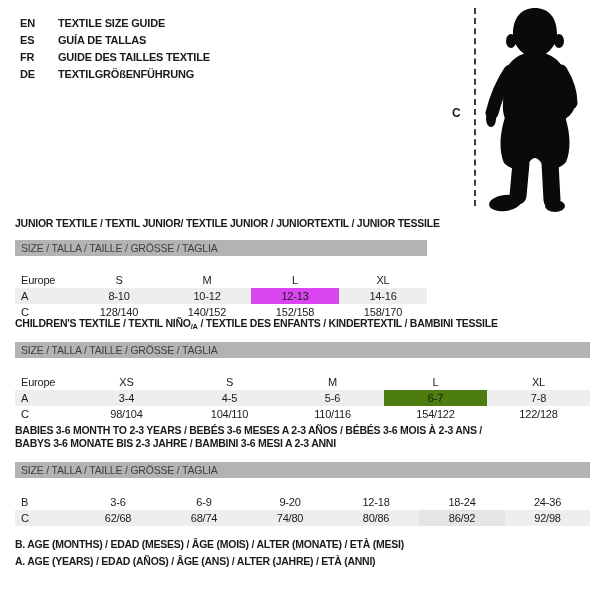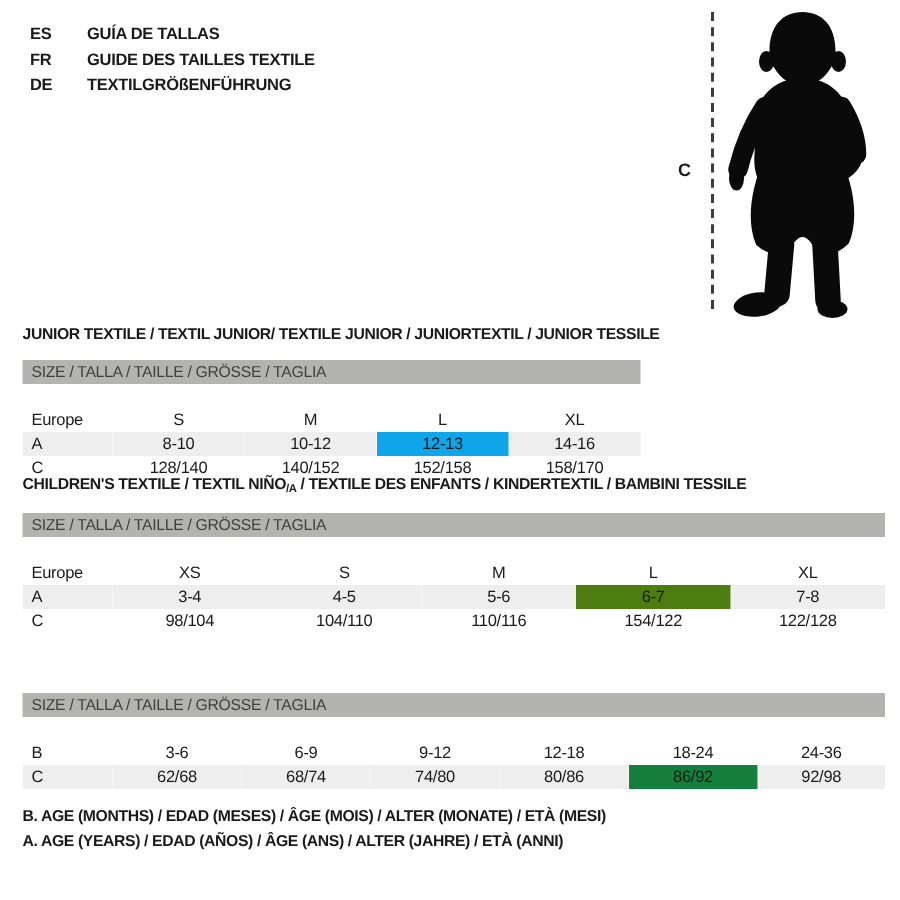--- a/index.html
+++ b/index.html
@@ -41,20 +41,23 @@
   .footnotes { position:absolute; left:15px; top:536px; }
   .footnote { height:16.5px; line-height:16.5px; font-size:10.5px; font-weight:700; letter-spacing:-0.25px; white-space:nowrap; }
 </style>
 </head>
 <body>
 
 <div class="canvas">
 
   <div class="lang-block">
     <div class="lang-row">
+      <span class="lang-code">EN</span><span>TEXTILE SIZE GUIDE</span>
+    </div>
+    <div class="lang-row">
       <span class="lang-code">ES</span><span>GUÍA DE TALLAS</span>
     </div>
     <div class="lang-row">
       <span class="lang-code">FR</span><span>GUIDE DES TAILLES TEXTILE</span>
     </div>
     <div class="lang-row">
       <span class="lang-code">DE</span><span>TEXTILGRÖßENFÜHRUNG</span>
     </div>
   </div>
 
@@ -99,21 +102,21 @@
           <td class="lab">Europe</td>
           <td>S</td>
           <td>M</td>
           <td>L</td>
           <td>XL</td>
         </tr>
         <tr class="stripe">
           <td class="lab" style="background: rgb(238, 238, 238);">A</td>
           <td style="background: rgb(238, 238, 238);">8-10</td>
           <td style="background: rgb(238, 238, 238);">10-12</td>
-          <td style="background: #0ea5e9;">12-13</td>
+          <td style="background: #d946ef;">12-13</td>
           <td style="background: rgb(238, 238, 238);">14-16</td>
         </tr>
         <tr>
           <td class="lab">C</td>
           <td>128/140</td>
           <td>140/152</td>
           <td>152/158</td>
           <td>158/170</td>
         </tr>
       </tbody>
@@ -156,49 +159,53 @@
           <td>98/104</td>
           <td>104/110</td>
           <td>110/116</td>
           <td>154/122</td>
           <td>122/128</td>
         </tr>
       </tbody>
     </table>
   </div>
 
+  <div class="sec-title" style="top:424px;">
+    <div class="title-line">BABIES 3-6 MONTH TO 2-3 YEARS / BEBÉS 3-6 MESES A 2-3 AÑOS / BÉBÉS 3-6 MOIS À 2-3 ANS /</div>
+    <div class="title-line">BABYS 3-6 MONATE BIS 2-3 JAHRE / BAMBINI 3-6 MESI A 2-3 ANNI</div>
+  </div>
   <div class="tblwrap" style="top:462px; width:575px;">
     <div class="size-bar" style="background: rgb(179, 179, 177);">SIZE / TALLA / TAILLE / GRÖSSE / TAGLIA</div>
     <table style="width:575px;">
       <colgroup>
           <col style="width:60px">
           <col style="width:86px">
           <col style="width:86px">
           <col style="width:86px">
           <col style="width:86px">
           <col style="width:86px">
           <col style="width:85px">
         </colgroup>
       <tbody>
         <tr>
           <td class="lab">B</td>
           <td>3-6</td>
           <td>6-9</td>
-          <td>9-12</td>
+          <td>9-20</td>
           <td>12-18</td>
           <td>18-24</td>
           <td>24-36</td>
         </tr>
         <tr class="stripe">
           <td class="lab" style="background: rgb(238, 238, 238);">C</td>
           <td style="background: rgb(238, 238, 238);">62/68</td>
           <td style="background: rgb(238, 238, 238);">68/74</td>
           <td style="background: rgb(238, 238, 238);">74/80</td>
           <td style="background: rgb(238, 238, 238);">80/86</td>
-          <td style="background: #15803d;">86/92</td>
+          <td style="background: #e5e5e5;">86/92</td>
           <td style="background: rgb(238, 238, 238);">92/98</td>
         </tr>
       </tbody>
     </table>
   </div>
 
   <div class="footnotes">
     <div class="footnote">B. AGE (MONTHS) / EDAD (MESES) / ÂGE (MOIS) / ALTER (MONATE) / ETÀ (MESI)</div>
     <div class="footnote">A. AGE (YEARS) / EDAD (AÑOS) / ÂGE (ANS) / ALTER (JAHRE) / ETÀ (ANNI)</div>
   </div>

